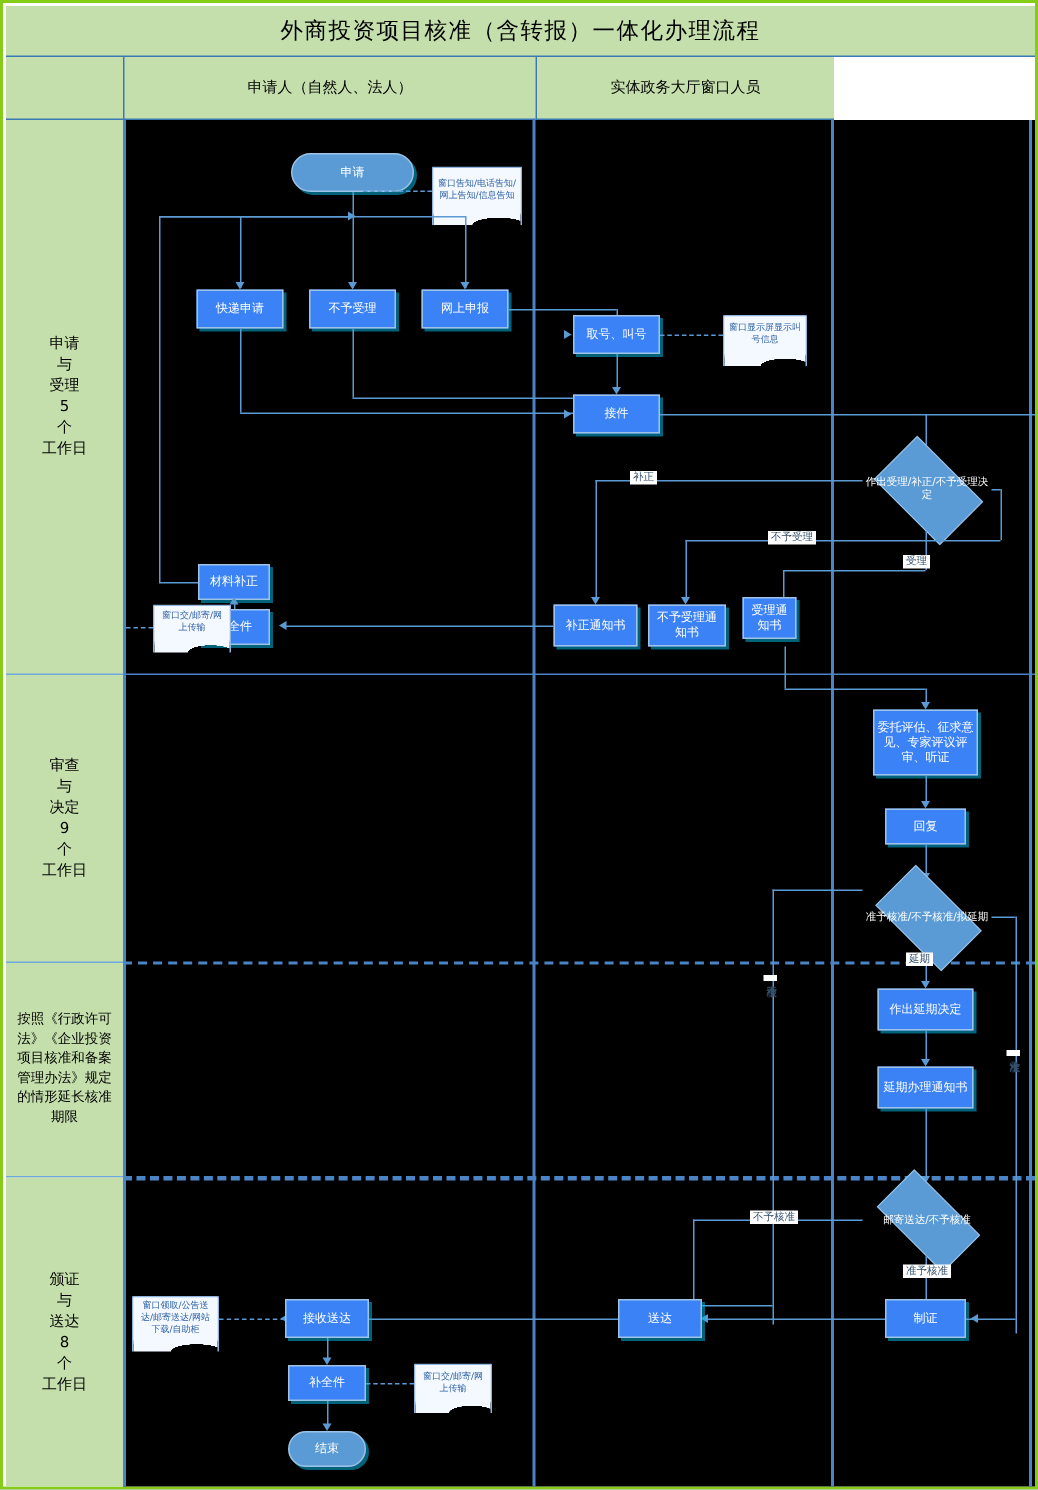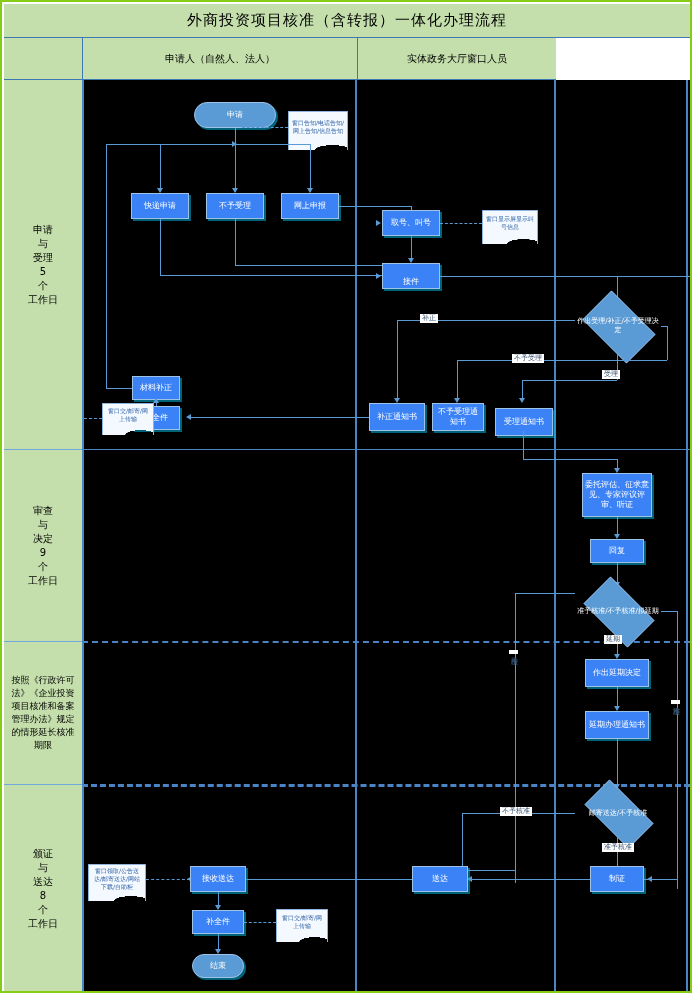--- a/index.html
+++ b/index.html
@@ -170,21 +170,21 @@
       <span>取号、叫号</span>
     </div>
     <div class="note" style="left:400px;top:130px;width:56px;height:27px;">
       <span>窗口显示屏显示叫号信息</span>
     </div>
     <div class="ln dash lnh" style="left:358px;top:143px;width:42px;"></div>
     <div class="arw r" style="left:294px;top:140px;"></div>
 
     <div class="ln lnv" style="left:329px;top:156px;height:24px;"></div>
     <div class="arw d" style="left:326px;top:178px;"></div>
-    <div class="node" style="left:300px;top:183px;width:58px;height:26px;align-items:flex-end;">
+    <div class="node" style="left:300px;top:183px;width:58px;height:26px;">
       <span>接件</span>
     </div>
     <div class="arw r" style="left:294px;top:193px;"></div>
 
     <div class="ln lnh" style="left:358px;top:196px;width:250px;"></div>
     <div class="ln lnv" style="left:535px;top:196px;height:26px;"></div>
     <div class="arw u" style="left:532px;top:218px;"></div>
 
     <div class="node dec" style="left:493px;top:218px;width:86px;height:56px;justify-content:center;">
       <div class="dshape"></div>
@@ -208,21 +208,21 @@
     <div class="elab" style="left:338px;top:234px;">补正</div>
     <div class="ln lnv" style="left:315px;top:240px;height:80px;"></div>
     <div class="arw d" style="left:312px;top:318px;"></div>
 
     <div class="node" style="left:287px;top:323px;width:56px;height:28px;">
       <span>补正通知书</span>
     </div>
     <div class="node" style="left:350px;top:323px;width:52px;height:28px;">
       <span>不予受理通知书</span>
     </div>
-    <div class="node" style="left:413px;top:328px;width:58px;height:28px;">
+    <div class="node" style="left:413px;top:318px;width:36px;height:28px;">
       <span>受理通知书</span>
     </div>
 
     <div class="ln lnh" style="left:107px;top:337px;width:180px;"></div>
     <div class="arw l" style="left:104px;top:334px;"></div>
 
     <div class="ln lnv" style="left:441px;top:351px;height:28px;"></div>
     <div class="ln lnh" style="left:441px;top:379px;width:94px;"></div>
     <div class="ln lnv" style="left:535px;top:379px;height:12px;"></div>
     <div class="arw d" style="left:532px;top:388px;"></div>

